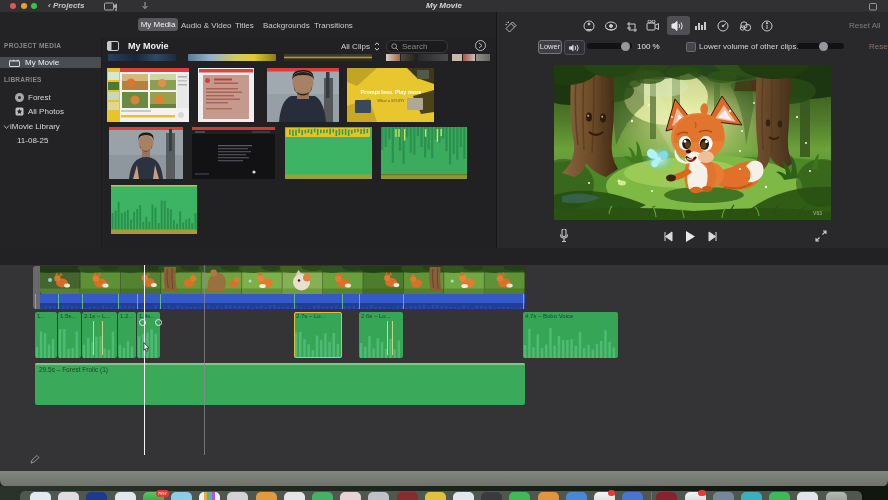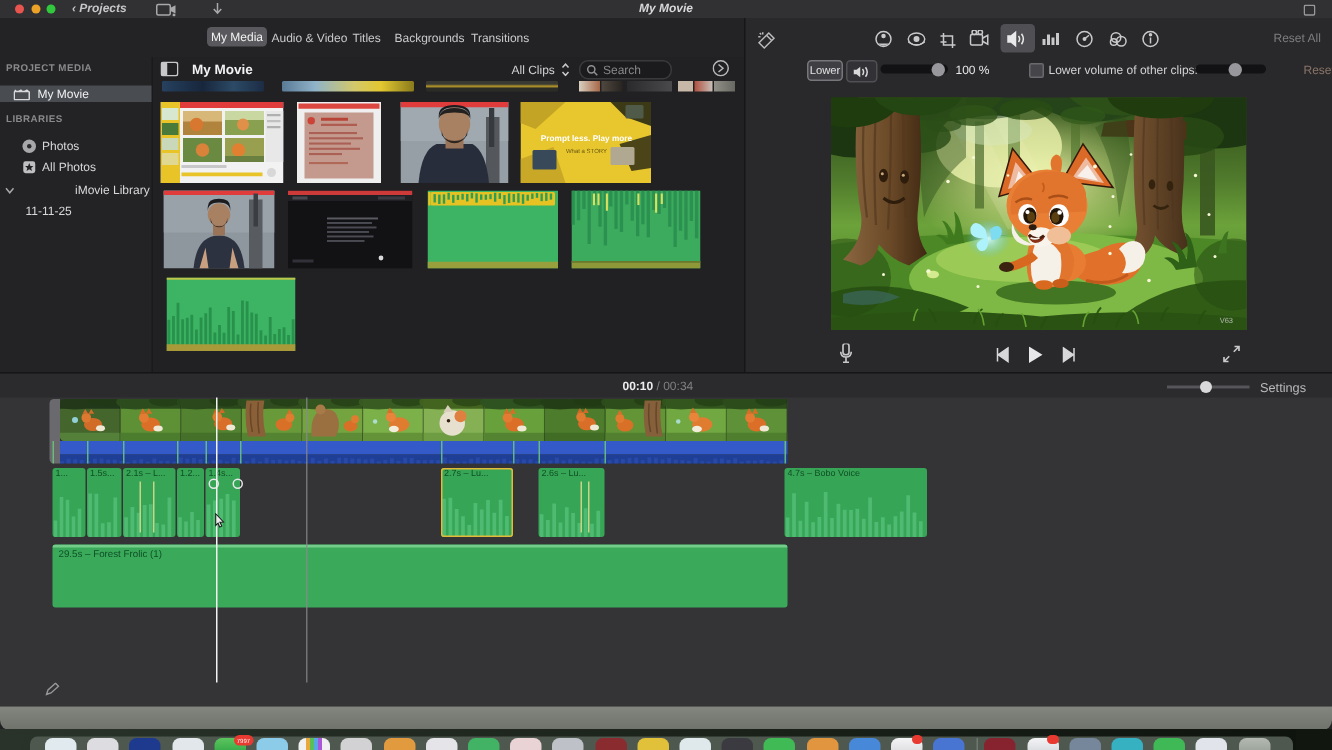--- a/index.html
+++ b/index.html
@@ -62,31 +62,31 @@
     <div class="abs" style="left:0;top:18.5px;width:101px;height:11.5px;background:#494d52;">
       <svg class="abs" style="left:9px;top:2px;" width="11" height="8" viewBox="0 0 11 8">
         <rect x="0.5" y="2" width="10" height="5.5" rx="0.5" fill="none" stroke="#d8d8da"></rect>
         <path d="M0.5 2 L10.5 2 L9 0.5 L6.5 2 L5 0.5 L2.5 2 L1 0.5 Z" fill="#d8d8da"></path>
       </svg>
       <div class="abs sb-i" style="left:25px;top:1px;color:#f0f0f2;">My Movie</div>
     </div>
     <div class="abs sb-h" style="left:4px;top:38px;">LIBRARIES</div>
     <div class="abs" style="left:15px;top:55px;width:9px;height:9px;border-radius:50%;background:#a8a8aa;"></div>
     <div class="abs" style="left:17.8px;top:57.8px;width:3.4px;height:3.4px;border-radius:50%;background:#2a2a2c;"></div>
-    <div class="abs sb-i" style="left:28px;top:55px;">Photos</div>
+    <div class="abs sb-i" style="left:28px;top:55px;">Forest</div>
     <svg class="abs" style="left:15px;top:69px;" width="9" height="9" viewBox="0 0 9 9">
       <rect x="0.5" y="0.5" width="8" height="8" rx="1.6" fill="#c0c0c2"></rect>
       <path d="M4.5 1.7 L5.3 3.6 L7.3 3.7 L5.8 5 L6.3 7 L4.5 5.9 L2.7 7 L3.2 5 L1.7 3.7 L3.7 3.6 Z" fill="#232325"></path>
     </svg>
     <div class="abs sb-i" style="left:28px;top:69px;">All Photos</div>
     <svg class="abs" style="left:3px;top:86px;" width="7" height="6" viewBox="0 0 7 6">
       <path d="M1 1.5 L3.5 4.5 L6 1.5" stroke="#a8a8aa" fill="none"></path>
     </svg>
-    <div class="abs sb-i" style="left:10px;top:83.5px;margin-left:40px;">iMovie Library</div>
-    <div class="abs sb-i" style="left:17px;top:98px;">11-11-25</div>
+    <div class="abs sb-i" style="left:10px;top:83.5px;">iMovie Library</div>
+    <div class="abs sb-i" style="left:17px;top:98px;">11-08-25</div>
   </div>
   <div class="abs browser">
 
     <svg class="abs" style="left:5px;top:3px;" width="12" height="10" viewBox="0 0 12 10">
       <rect x="0.5" y="0.5" width="11" height="9" rx="1.5" fill="none" stroke="#c8c8ca"></rect>
       <rect x="0.5" y="0.5" width="4" height="9" rx="1" fill="#c8c8ca"></rect>
     </svg>
     <div class="abs" style="left:26px;top:3px;font-size:9px;font-weight:bold;color:#f2f2f4;">My Movie</div>
     <div class="abs" style="left:239px;top:4px;font-size:8px;color:#d2d2d4;">All Clips</div>
     <svg class="abs" style="left:272px;top:4px;" width="6" height="9" viewBox="0 0 6 9">
@@ -488,26 +488,20 @@
     </svg>
     <svg class="abs" style="left:167px;top:219px;" width="55" height="11" viewBox="0 0 55 11">
       <path d="M8 1 V10 L1.5 5.5 Z M1 1 V10" fill="#d8d8da" stroke="#d8d8da" stroke-width="1"></path>
       <path d="M22 0 L31 5.5 L22 11 Z" fill="#e8e8ea"></path>
       <path d="M45 1 V10 L51.5 5.5 Z M52 1 V10" fill="#d8d8da" stroke="#d8d8da" stroke-width="1"></path>
     </svg>
     <svg class="abs" style="left:318px;top:218px;" width="12" height="12" viewBox="0 0 12 12">
       <path d="M7.5 4.5 L11 1 M8 1 h3 v3 M4.5 7.5 L1 11 M1 8 v3 h3" stroke="#c9c9cb" fill="none" stroke-width="1.1"></path>
     </svg>
   </div>
-  <div class="abs tlhead">
-    <div class="abs" style="left:415px;top:4px;font-size:8px;font-weight:bold;color:#ececee;">00:10 <span style="color:#808084;font-weight:normal;">/ 00:34</span></div>
-    <div class="abs" style="left:778px;top:8px;width:55px;height:1.5px;background:#55555a;"></div>
-    <div class="abs" style="left:800px;top:4.5px;width:8px;height:8px;background:#d8d8da;border-radius:50%;"></div>
-    <div class="abs" style="left:840px;top:3.5px;font-size:8.5px;color:#bababc;">Settings</div>
-</div>
   <div class="abs tlbody">
 
     <div class="abs" style="left:33px;top:1px;width:7px;height:43px;background:#6a6a6e;border-radius:3px 0 0 3px;"></div>
     <div class="abs" style="left:40px;top:1px;width:485px;height:28px;overflow:hidden;">
         <svg width="485" height="28" viewBox="0 0 485 28" style="border-radius:3px 0 0 3px;display:block;">
           <g transform="translate(0.00,0)">
             <rect width="40.42" height="28" fill="#44652c"></rect>
             <rect width="40.42" height="6.5" fill="#22381a"></rect>
             <ellipse cx="10" cy="2" rx="13" ry="5" fill="#22381a" opacity="0.9"></ellipse>
             <ellipse cx="30" cy="1" rx="11" ry="4" fill="#1f3812" opacity="0.6"></ellipse>

